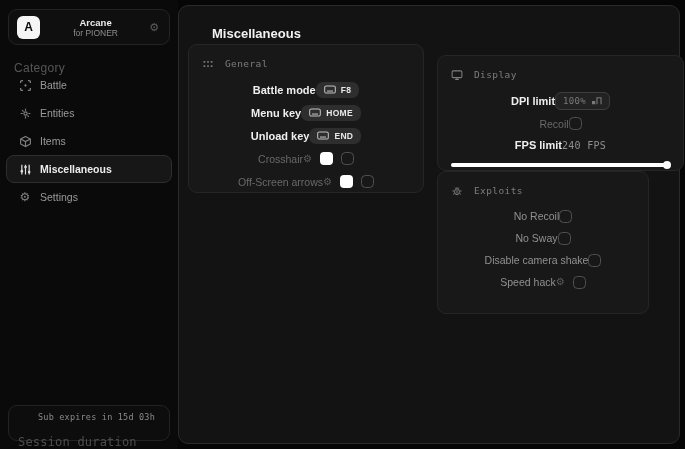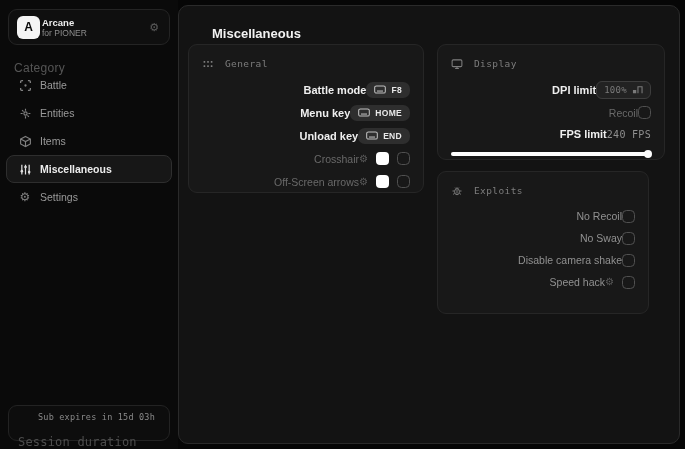--- a/index.html
+++ b/index.html
@@ -18,21 +18,21 @@
   .logo-card {
     position:absolute; left:8px; top:9px; width:162px; height:36px;
     border:1px solid #242424; border-radius:9px; background:#0f0f0f;
     display:flex; align-items:center; padding:0 10px 0 8px;
   }
   .logo-badge {
     width:23px; height:23px; border-radius:6px; background:#f5f5f5;
     color:#0a0a0a; font-weight:bold; font-size:12px;
     display:flex; align-items:center; justify-content:center;
   }
-  .logo-texts { margin-left:2px; flex:1; }
+  .logo-texts { margin-left:2px; flex:1;text-align:center; }
   .logo-name { font-size:9.5px; font-weight:bold; color:#ececec; line-height:11px; }
   .logo-sub  { font-size:8.5px; color:#8e8e8e; line-height:10px; }
   .gear-glyph { color:#5c5c5c; font-size:11px; line-height:1; }
 
   .category-label { position:absolute; left:14px; top:61px; font-size:12px; color:#565656; letter-spacing:.3px; }
 
   .nav { position:absolute; left:0; top:71px; width:178px; }
   .nav-item {
     position:relative; height:28px; margin:0 6px; display:flex; align-items:center;
     padding-left:11px; border:1px solid transparent; border-radius:8px;
@@ -57,28 +57,28 @@
     position:absolute; left:178px; top:5px; width:502px; height:439px;
     background:#131313; border:1px solid #2a2a2a; border-radius:10px;
   }
   .page-title { position:absolute; left:33px; top:20px; font-size:13px; font-weight:bold; color:#f2f2f2; }
 
   .panel {
     position:absolute; background:#181818; border:1px solid #262626; border-radius:9px;
     padding:11px 13px;
   }
   .panel-general  { left:9px;  top:38px;  width:236px; height:149px; }
-  .panel-display  { left:258px; top:38px; width:228px; height:116px; }
+  .panel-display  { left:258px; top:49px; width:247px; height:116px; }
   .panel-exploits { left:258px; top:165px; width:212px; height:143px; }
 
   .panel-title { display:flex; align-items:center; gap:11px; height:15px; margin-bottom:7px;
     color:#7d7d7d; font-size:9.5px; letter-spacing:.4px; }
   .panel-title svg { color:#7d7d7d; }
 
-  .row { display:flex; align-items:center; justify-content:flex-end; height:23px; }
+  .row { display:flex; align-items:center; justify-content:center; height:23px; }
   .row-exp { height:22px; }
   .row-label { font-size:10.5px; color:#919191; }
   .row-label.bright { color:#efefef; font-weight:bold; font-size:11px; }
   .row-label.dim { color:#696969; }
 
   .key-badge {
     display:inline-flex; align-items:center; gap:5px;
     background:#2e2e2e; border-radius:7px; padding:3px 8px;
     color:#e8e8e8; font-size:8.5px; font-weight:bold; letter-spacing:.3px;
   }

